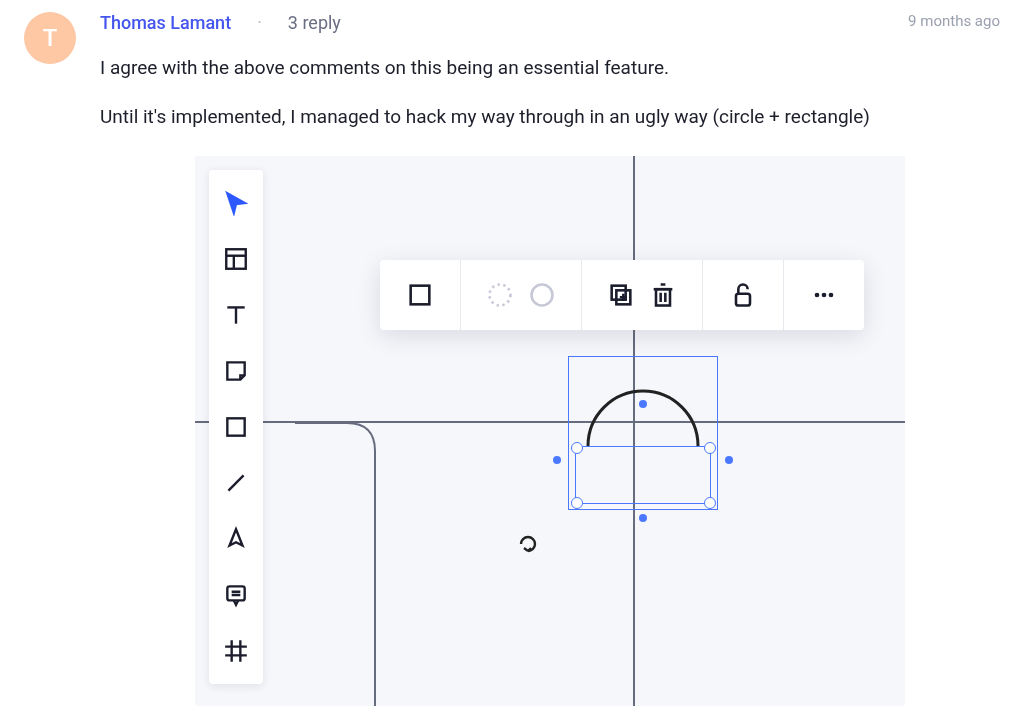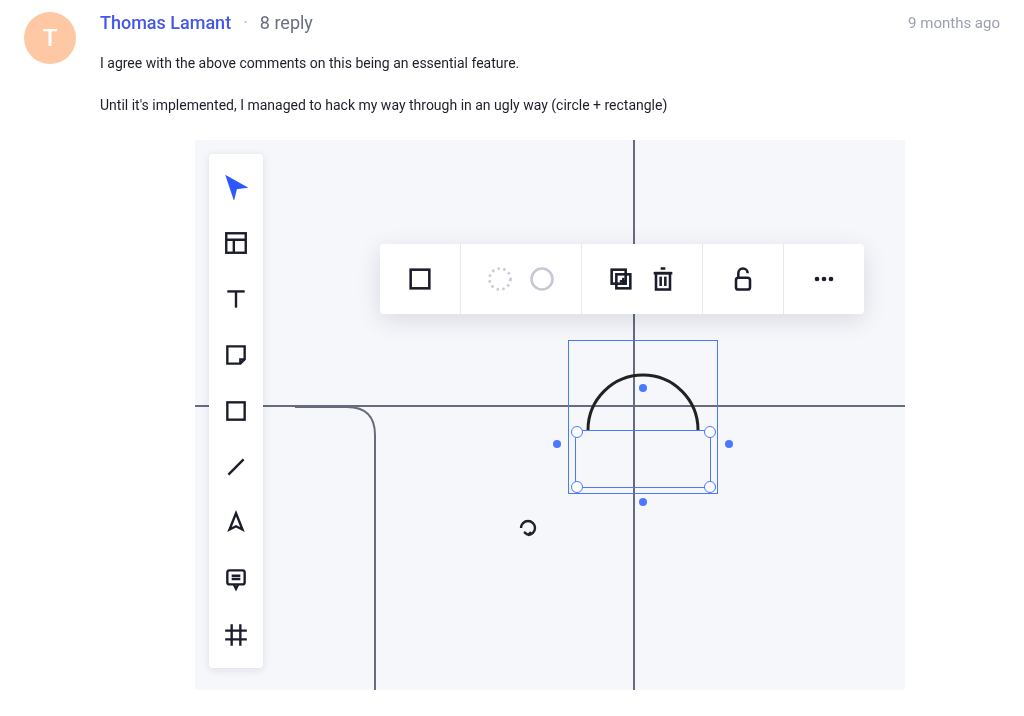--- a/index.html
+++ b/index.html
@@ -11,26 +11,26 @@
     --peach:#fec8a4;
     --sel:#4a79ff;
     --grid:#676b7e;
     --tool-border:#e8e8ef;
   }
   html,body{margin:0;padding:0;background:var(--bg);font-family:-apple-system,BlinkMacSystemFont,"Segoe UI",Roboto,Helvetica,Arial,sans-serif;color:var(--ink);}
   .page{width:1024px;height:716px;box-sizing:border-box;position:relative;padding:12px 24px;}
   .comment{display:flex;gap:24px;}
   .avatar{width:52px;height:52px;border-radius:50%;background:var(--peach);display:flex;align-items:center;justify-content:center;color:#fff;font-size:24px;font-weight:500;flex:0 0 52px;}
   .body{flex:1;}
-  .header{display:flex;align-items:center;gap:12px;font-size:18px;}
+  .header{display:flex;gap:26px;font-size:18px;}
   .author{color:var(--link);font-weight:500;}
   .dot{color:#bfc2cd;}
   .replies{color:#6a6e82;}
   .ts{margin-left:auto;color:#9aa0ae;font-size:15px;}
-  .para{font-size:14px;line-height:1.55;color:#1d1f2b;margin:20px 0 0 0;}
+  .para{font-size:19px;line-height:1.55;color:#1d1f2b;margin:20px 0 0 0;}
   .canvas-wrap{margin-top:24px;margin-left:95px;width:710px;height:550px;background:var(--canvas);position:relative;border-radius:2px;overflow:hidden;}
   
   .sidebar{position:absolute;left:14px;top:14px;width:54px;background:#fff;border-radius:4px;box-shadow:0 2px 10px rgba(18,20,40,.10);padding:6px 0;display:flex;flex-direction:column;align-items:center;gap:2px;}
   .side-btn{width:44px;height:54px;display:flex;align-items:center;justify-content:center;cursor:pointer;}
   .side-btn svg{width:26px;height:26px;stroke:#1b1d2c;stroke-width:2.2;fill:none;}
   .side-btn.active svg{stroke:#2d57ff;fill:#2d57ff;}
   
   .gridline{position:absolute;background:var(--grid);}
   .gv{width:2px;top:0;bottom:0;left:438px;}
   .gh{height:2px;left:0;right:0;top:265px;}
@@ -57,21 +57,21 @@
 <div class="page">
 
 <div class="comment">
   <div class="avatar">
     <span>T</span>
   </div>
   <div class="body">
     <div class="header">
       <span class="author">Thomas Lamant</span>
       <span class="dot">·</span>
-      <span class="replies">8 reply</span>
+      <span class="replies">3 reply</span>
       <span class="ts">9 months ago</span>
     </div>
     <p class="para">I agree with the above comments on this being an essential feature.</p>
     <p class="para">Until it's implemented, I managed to hack my way through in an ugly way (circle + rectangle)</p>
 
     <div class="canvas-wrap">
 
       <div class="gridline gv"></div>
       <div class="gridline gh"></div>
 

